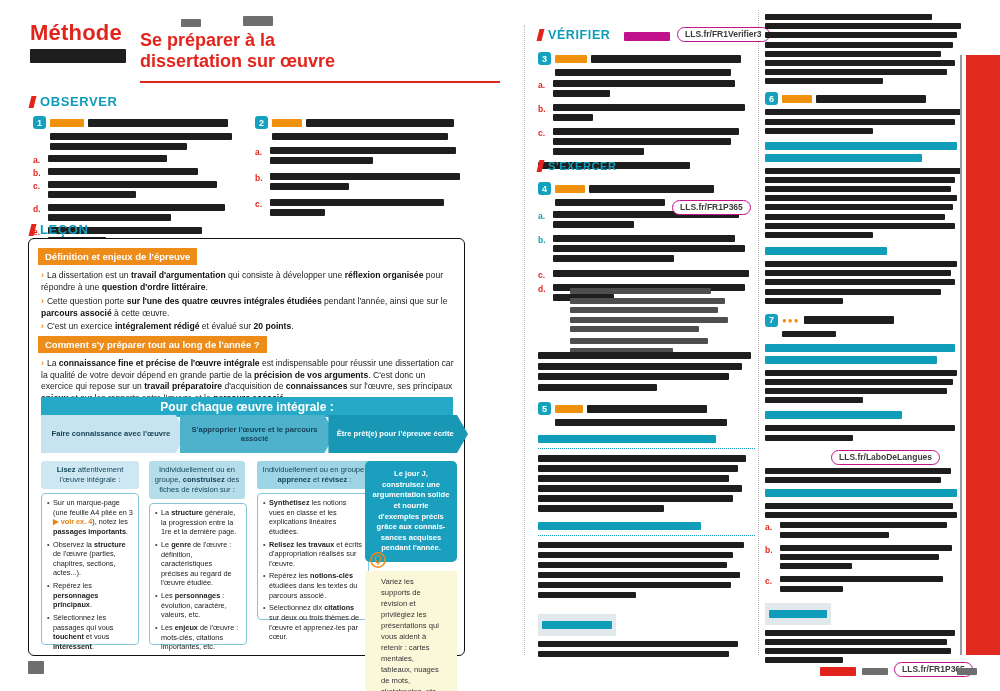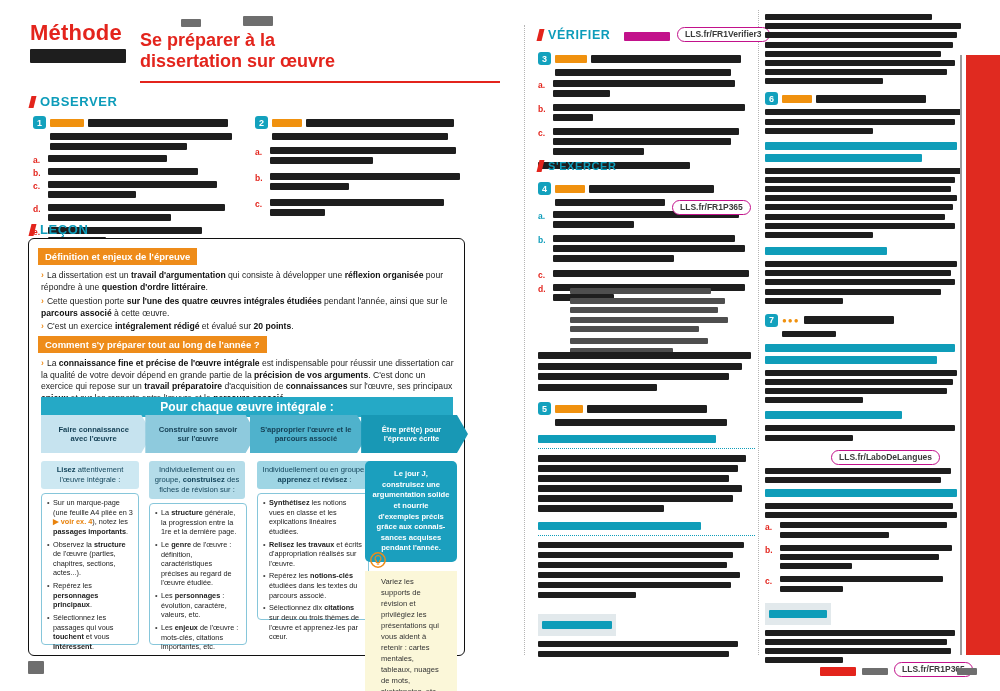--- a/index.html
+++ b/index.html
@@ -202,21 +202,20 @@
     <span class="badge abs" style="left:9px; top:97px;">Comment s'y préparer tout au long de l'année ?</span>
 
     <div class="abs lpara" style="left:12px; top:119px; width:414px;">
       <span class="bul">›</span><span>La <b>connaissance fine et précise de l'œuvre intégrale</b> est indispensable pour réussir une dissertation car la qualité de votre devoir dépend en grande partie de la <b>précision de vos arguments</b>. C'est donc un exercice qui repose sur un <b>travail préparatoire</b> d'acquisition de <b>connaissances</b> sur l'œuvre, ses principaux <b>enjeux</b> et sur les rapports entre l'œuvre et le <b>parcours associé</b>.</span>
     </div>
 
     <div class="abs banner" style="left:12px; top:158px; width:412px;">Pour chaque œuvre intégrale :</div>
 
     <div class="abs steps" style="left:12px; top:176px; width:420px;">
       <div class="step s1" style="flex:1;">Faire connaissance avec l'œuvre</div>
-      <div class="step s2" style="flex:1;">Construire son savoir sur l'œuvre</div>
       <div class="step s3" style="flex:1.08;">S'approprier l'œuvre et le parcours associé</div>
       <div class="step s4" style="flex:0.95;">Être prêt(e) pour l'épreuve écrite</div>
     </div>
 
     <div class="abs colhead" style="left:12px; top:222px; width:98px;"><b>Lisez</b> attentivement l'œuvre intégrale :</div>
     <div class="abs colbody" style="left:12px; top:254px; width:98px; height:152px;">
       <ul>
           <li>Sur un marque-page (une feuille A4 pliée en 3 <span class="org">▶ voir ex. 4</span>), notez les <b>passages importants</b>.</li>
           <li>Observez la <b>structure</b> de l'œuvre (parties, chapitres, sections, actes...).</li>
           <li>Repérez les <b>personnages principaux</b>.</li>

